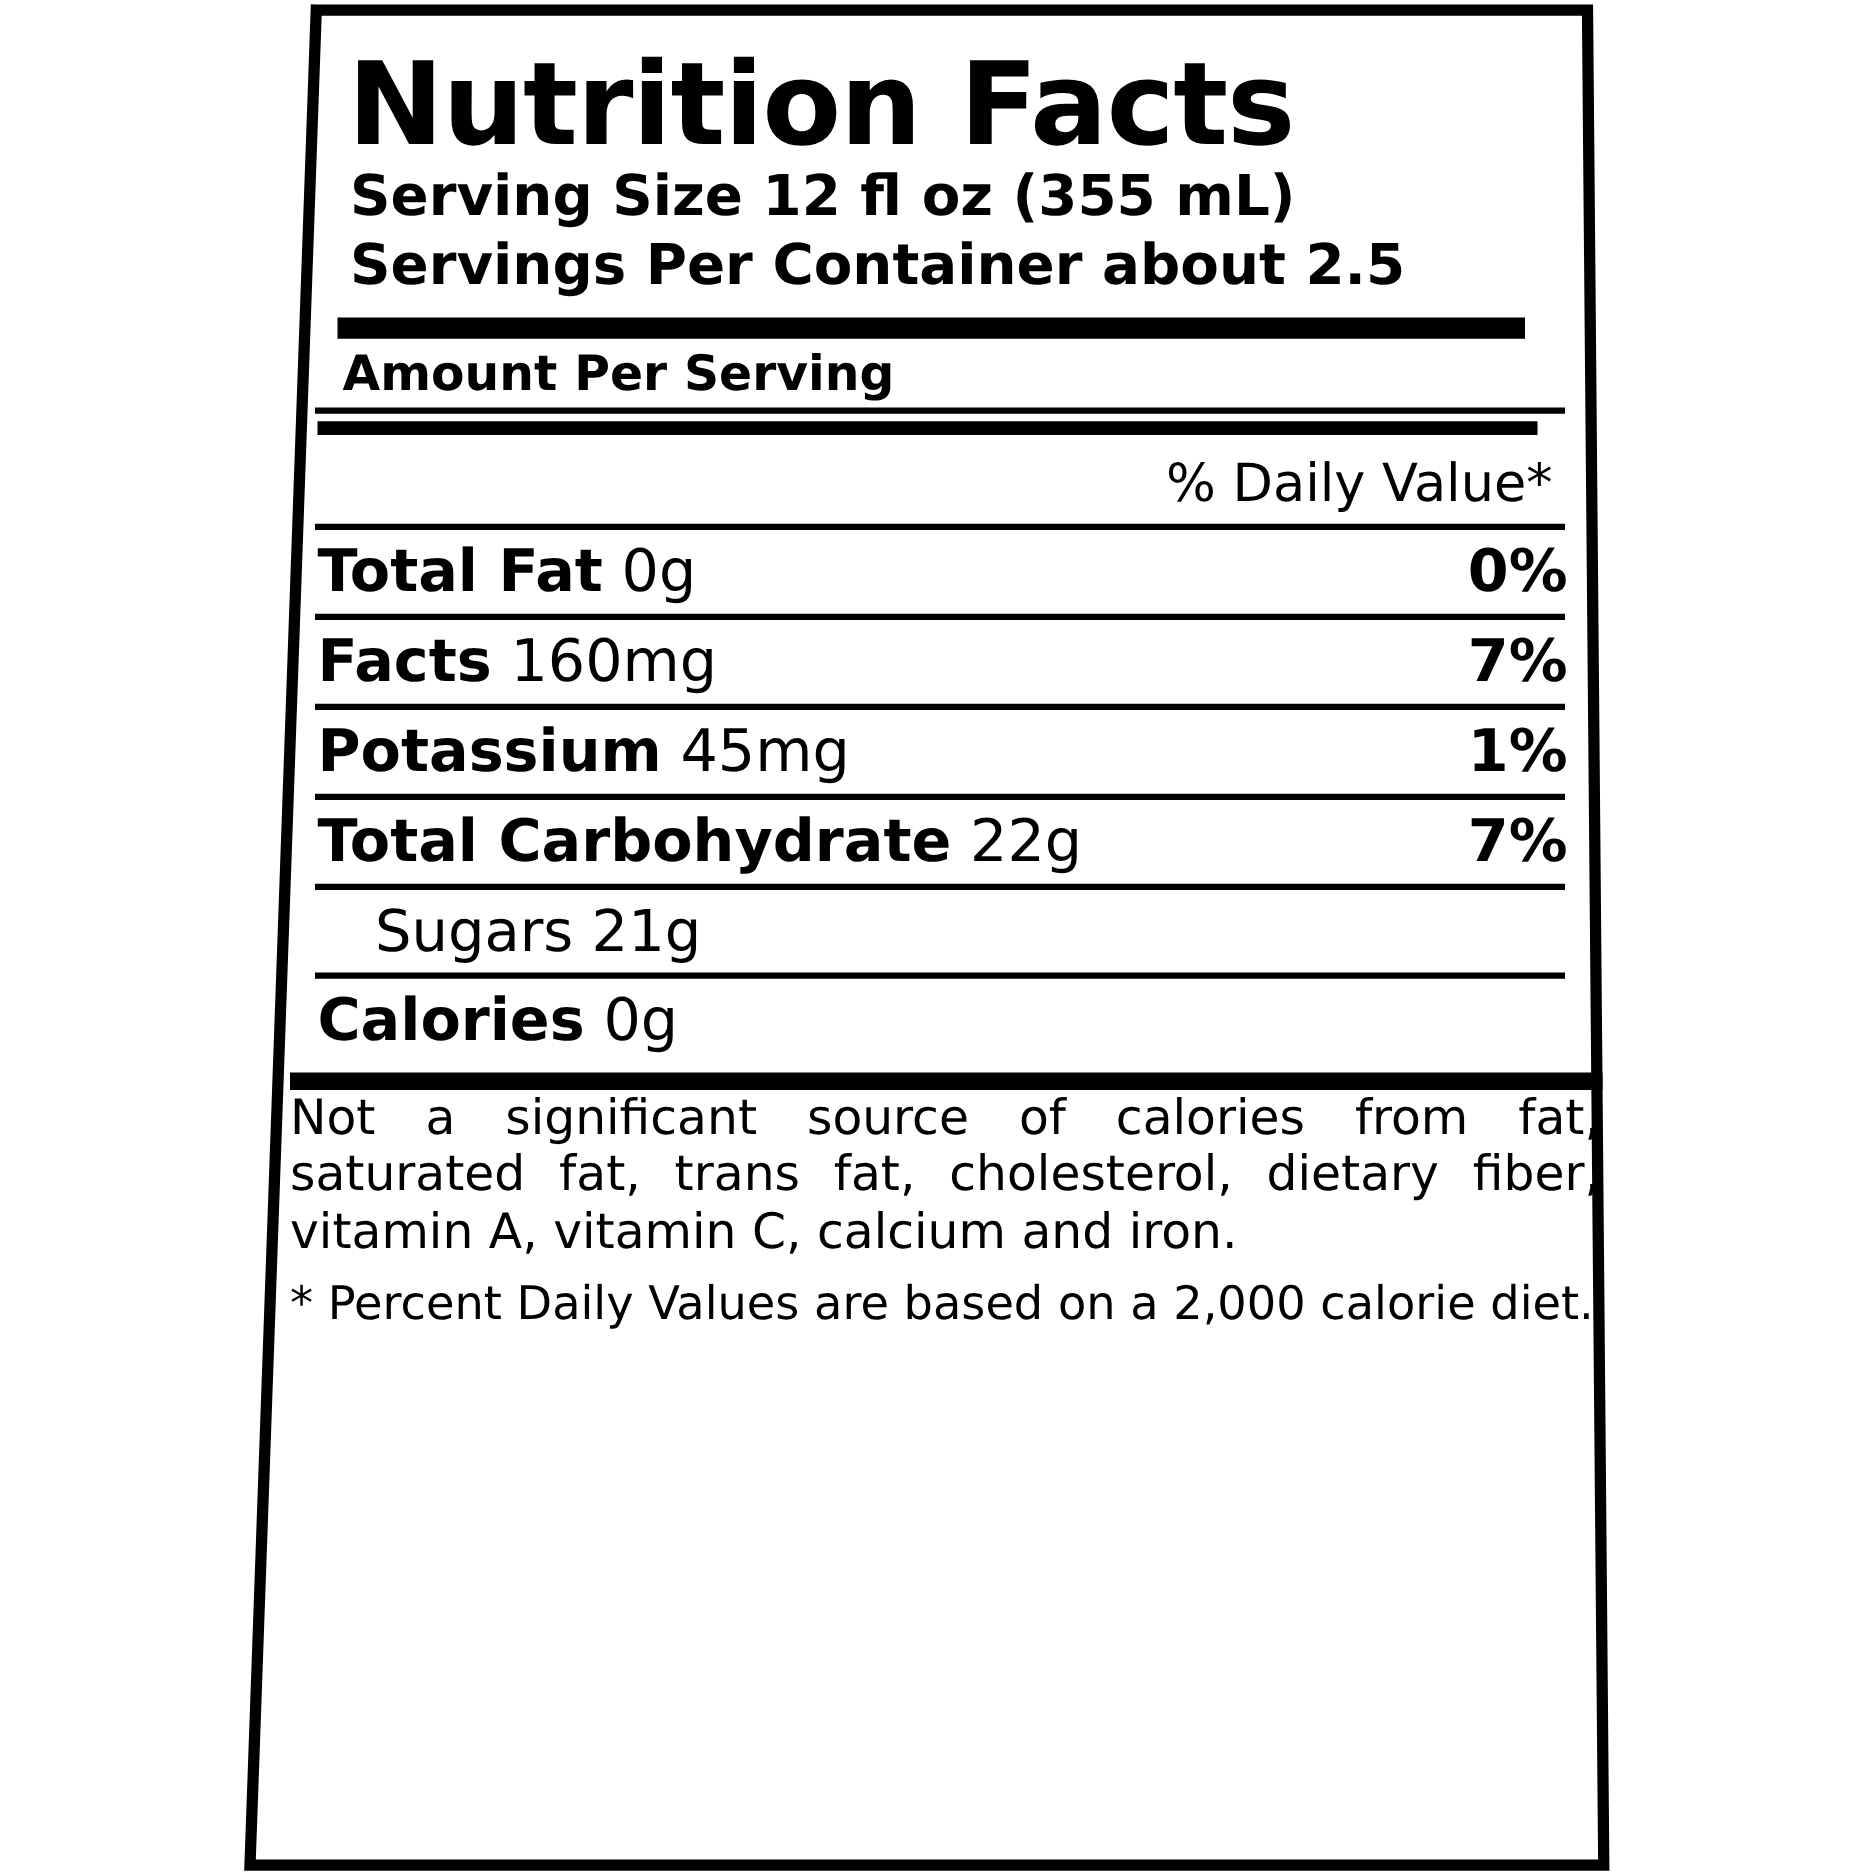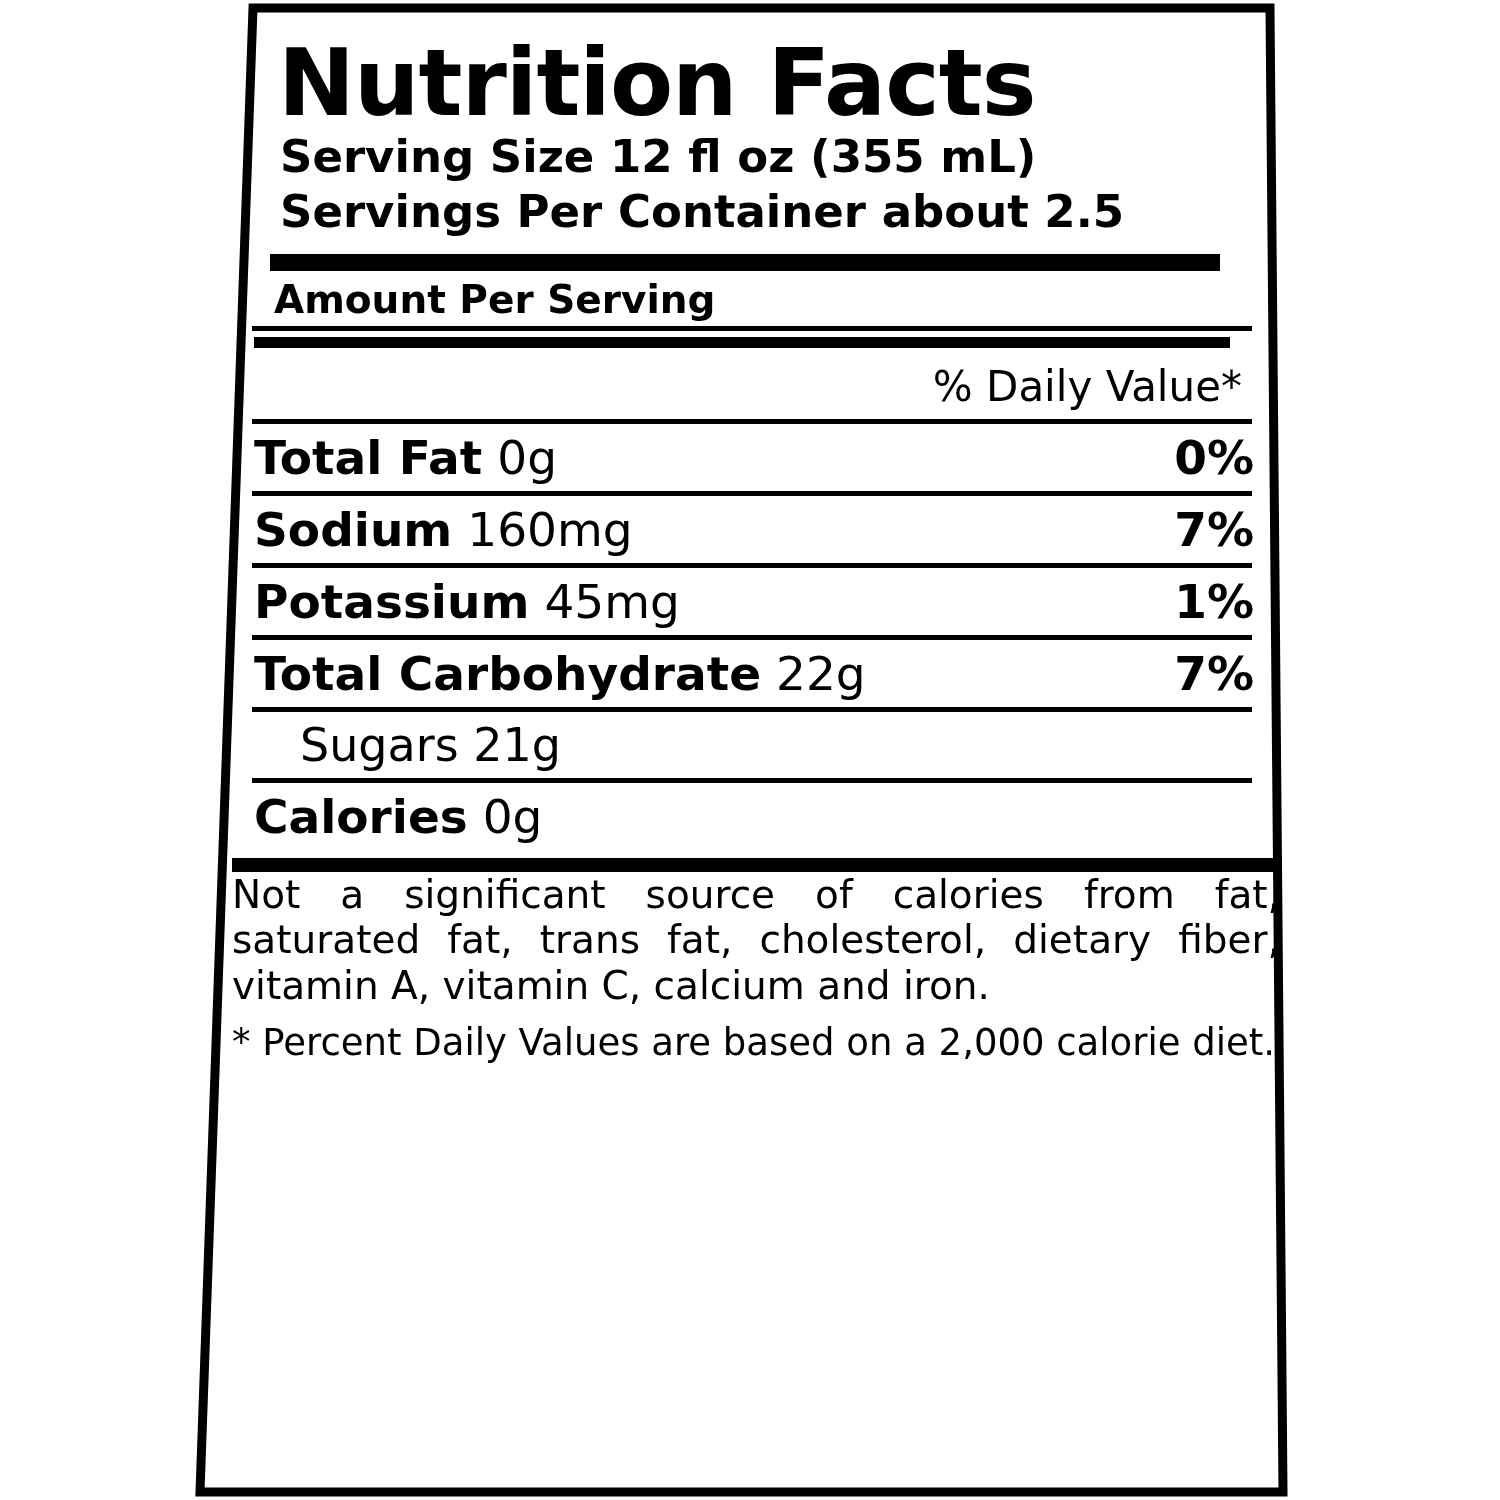--- a/index.html
+++ b/index.html
@@ -192,21 +192,21 @@
 
     <div class="rule-thin"></div>
 
     <div class="row nutrient">
       <span class="left"><b>Total Fat</b> <span>0g</span></span>
       <span class="dv">0%</span>
     </div>
     <div class="rule-thin"></div>
 
     <div class="row nutrient">
-      <span class="left"><b>Sodium</b> <span>160mg</span></span>
+      <span class="left"><b>Facts</b> <span>160mg</span></span>
       <span class="dv">7%</span>
     </div>
     <div class="rule-thin"></div>
 
     <div class="row nutrient">
       <span class="left"><b>Potassium</b> <span>45mg</span></span>
       <span class="dv">1%</span>
     </div>
     <div class="rule-thin"></div>
 

